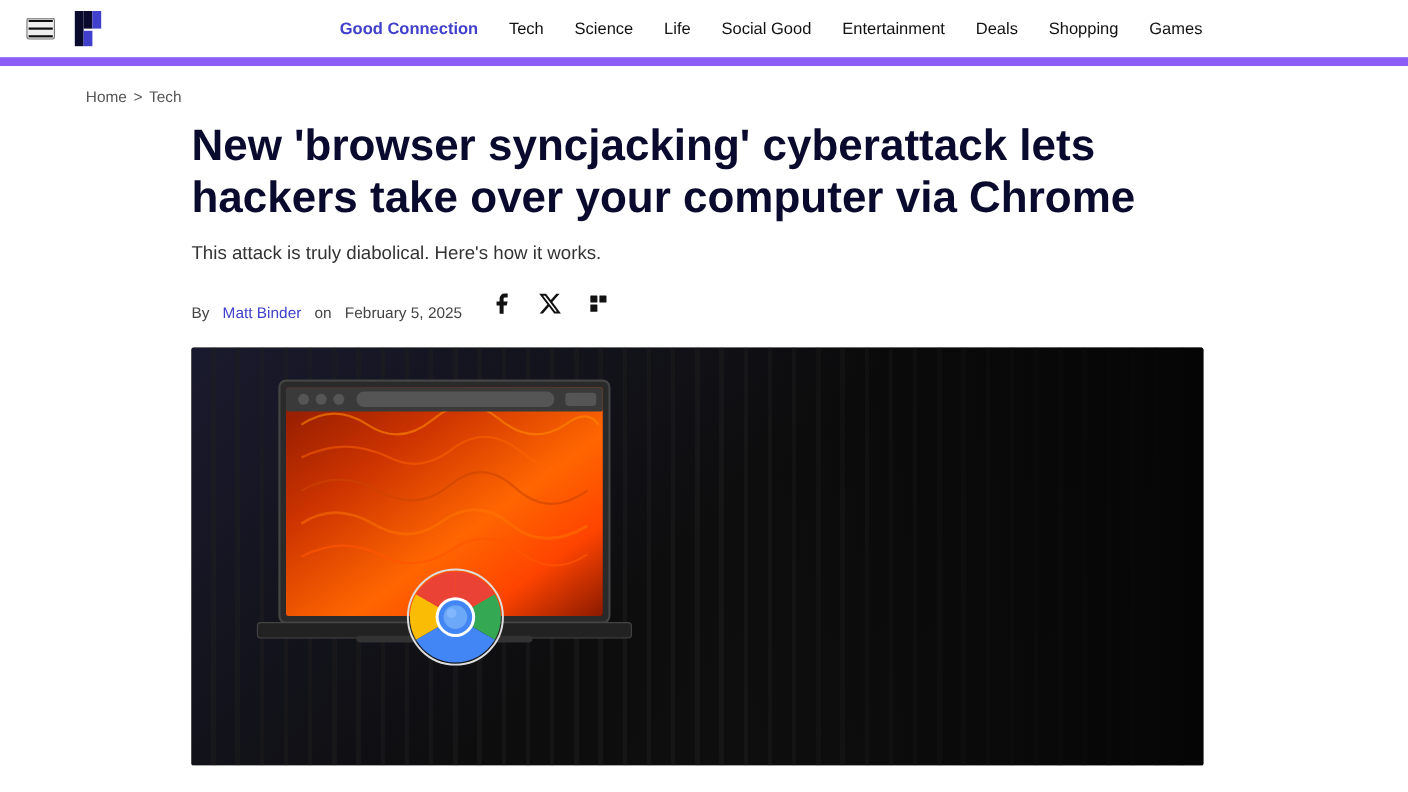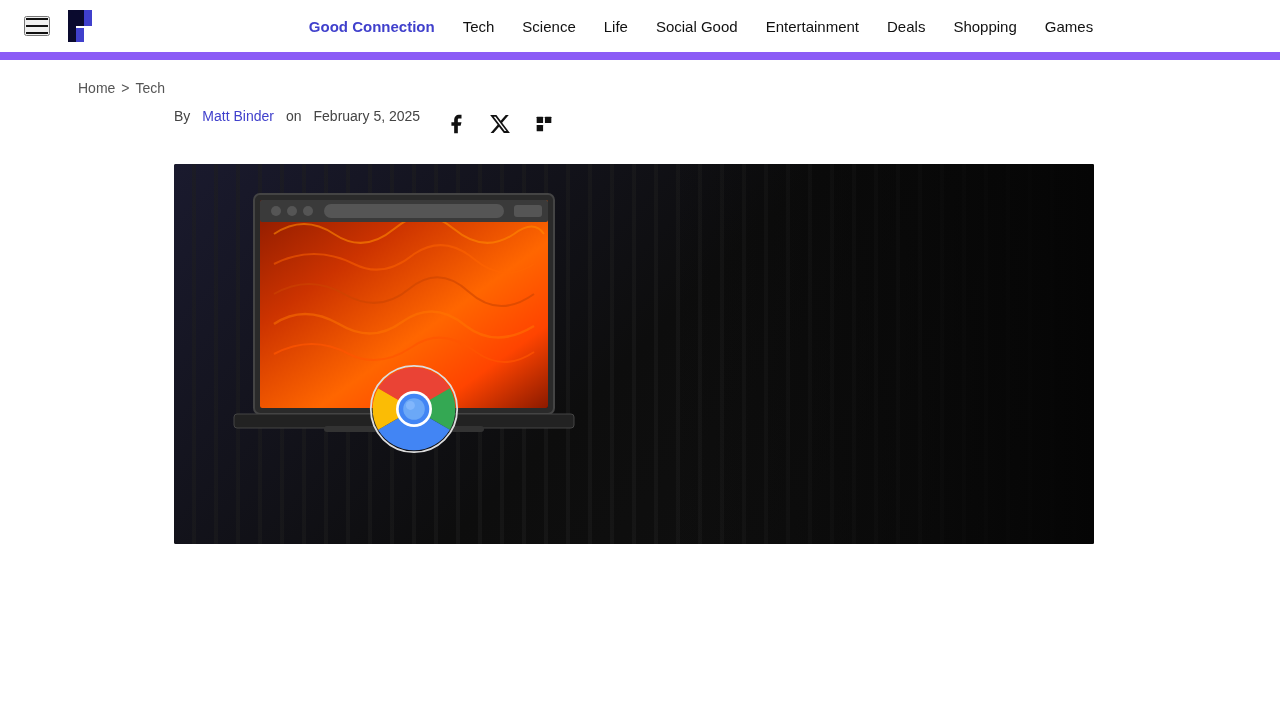--- a/index.html
+++ b/index.html
@@ -85,21 +85,21 @@
       max-width: 900px;
     }
     .article-subtitle {
       font-size: 17px;
       color: #333;
       margin-bottom: 20px;
       max-width: 700px;
     }
     .article-meta {
       display: flex;
-      align-items: flex-start;
+      align-items: flex-end;
       gap: 12px;
       font-size: 14px;
       color: #444;
       margin-bottom: 24px;
     }
     .article-meta a {
       color: #4040cc;
       text-decoration: none;
     }
     .share-icons {
@@ -200,20 +200,22 @@
   </nav>
 </header>
 
 <div class="breadcrumb">
   <a href="#">Home</a>
   <span class="breadcrumb-sep">&gt;</span>
   <span>Tech</span>
 </div>
 
 <div class="article-container">
+  <h1 class="article-title">New 'browser syncjacking' cyberattack lets hackers take over your computer via Chrome</h1>
+  <p class="article-subtitle">This attack is truly diabolical. Here's how it works.</p>
 
   <div class="article-meta">
     <span>By</span>
     <a href="#">Matt Binder</a>
     <span>on</span>
     <span>February 5, 2025</span>
 
     <div class="share-icons">
 
       <div class="share-icon" title="Share on Facebook">

